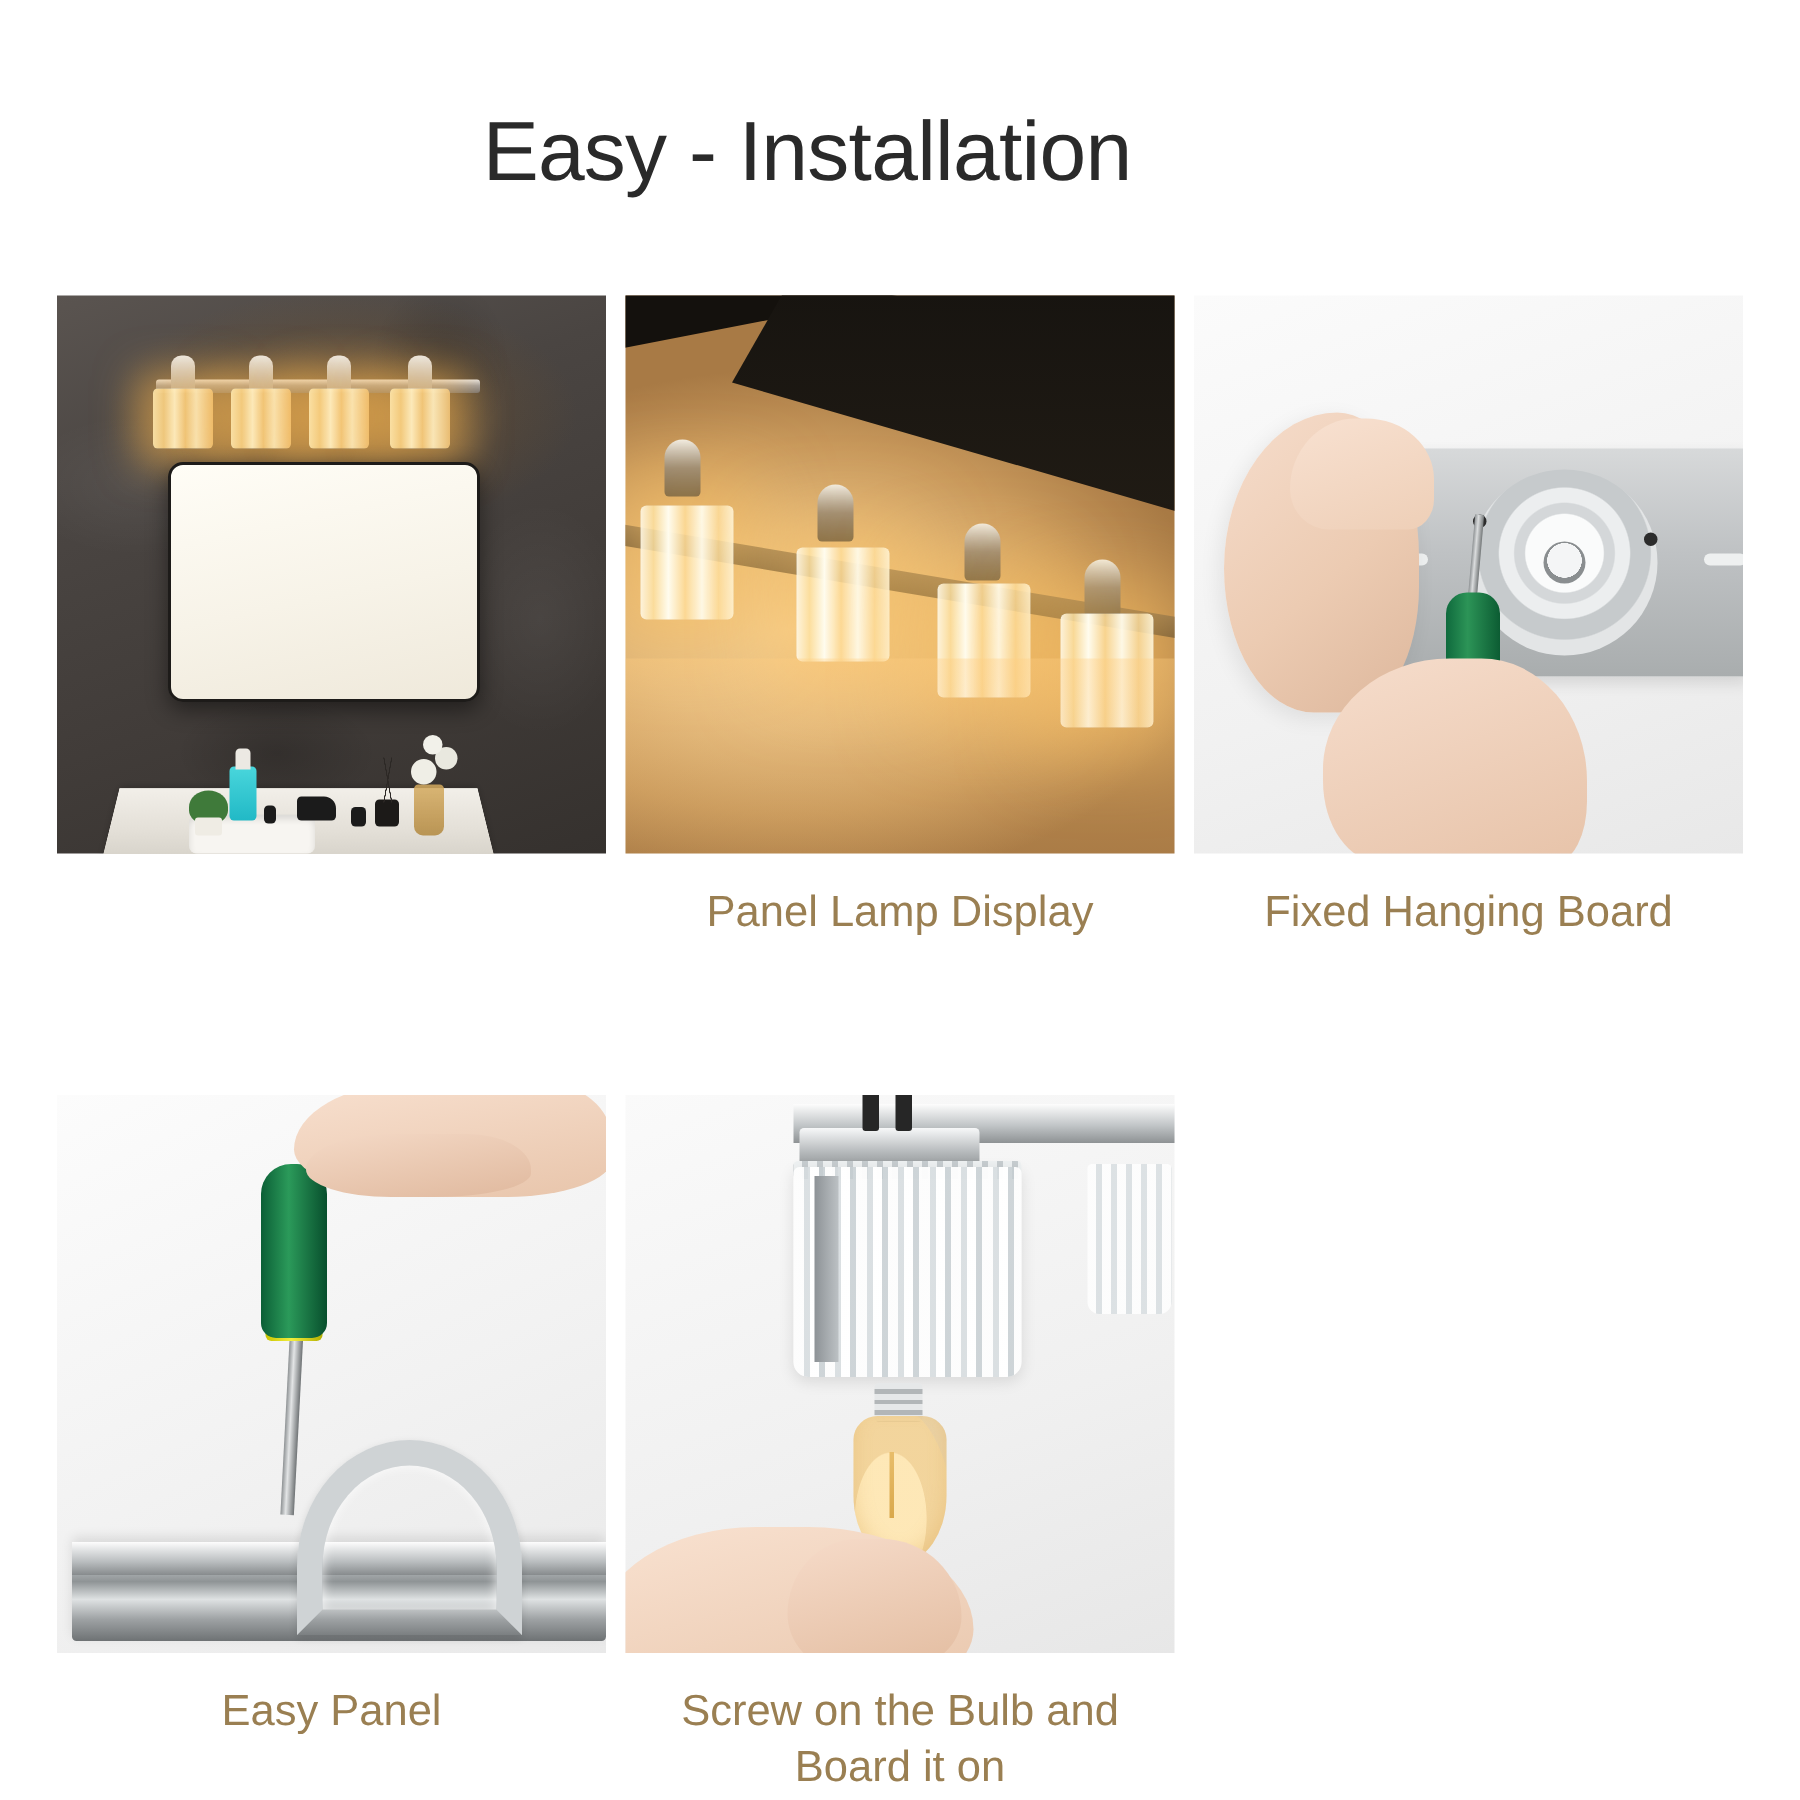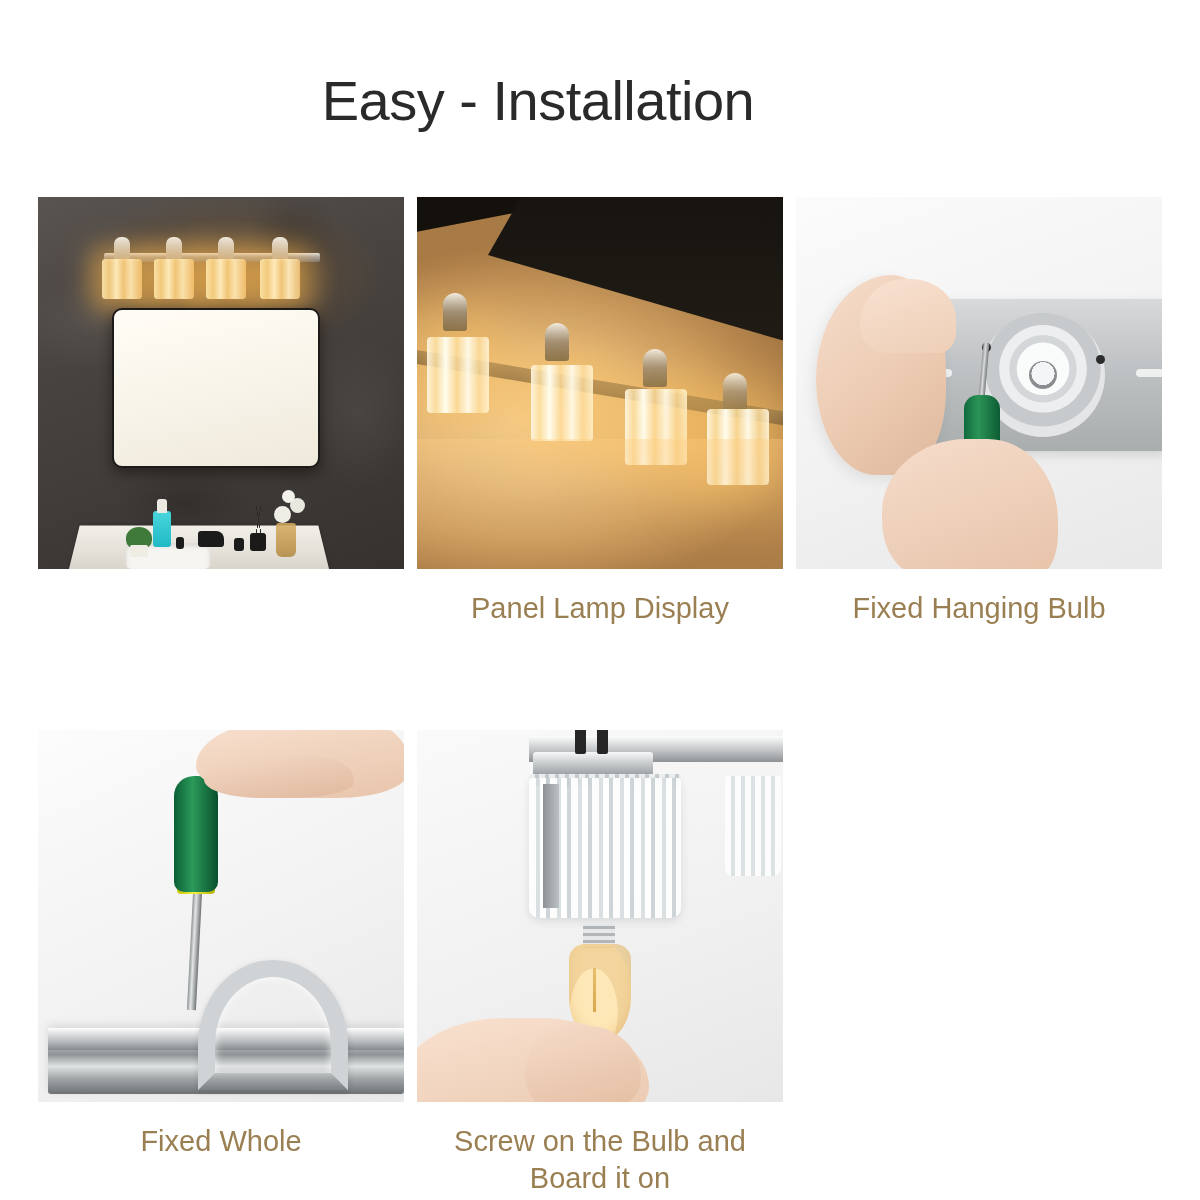--- a/index.html
+++ b/index.html
@@ -449,35 +449,35 @@
         <div class="disc-core"></div>
         <div class="screw-hole" style="left:186px; top:146px"></div>
         <div class="screw-hole" style="left:300px; top:158px"></div>
         <div class="driver-shaft"></div>
         <div class="driver-grip"></div>
         <div class="driver-cap"></div>
         <div class="hand-l"></div>
         <div class="hand-l-fingers"></div>
         <div class="hand-r"></div>
       </div>
-      <div class="caption">Fixed Hanging Bulb</div>
+      <div class="caption">Fixed Hanging Board</div>
     </div>
 
     <div class="cell row2">
       <div class="photo p4">
         <div class="chrome-bar"></div>
         <div class="chrome-bar2"></div>
         <div class="arc"></div>
         <div class="shaft"></div>
         <div class="ring"></div>
         <div class="grip"></div>
         <div class="hand4"></div>
         <div class="knuckles"></div>
       </div>
-      <div class="caption">Fixed Whole</div>
+      <div class="caption">Easy Panel</div>
     </div>
 
 
     <div class="cell row2">
       <div class="photo p6">
         <div class="rail6"></div>
         <div class="socket6"></div>
         <div class="s6a"></div>
         <div class="s6b"></div>
         <div class="shade6b"></div>

